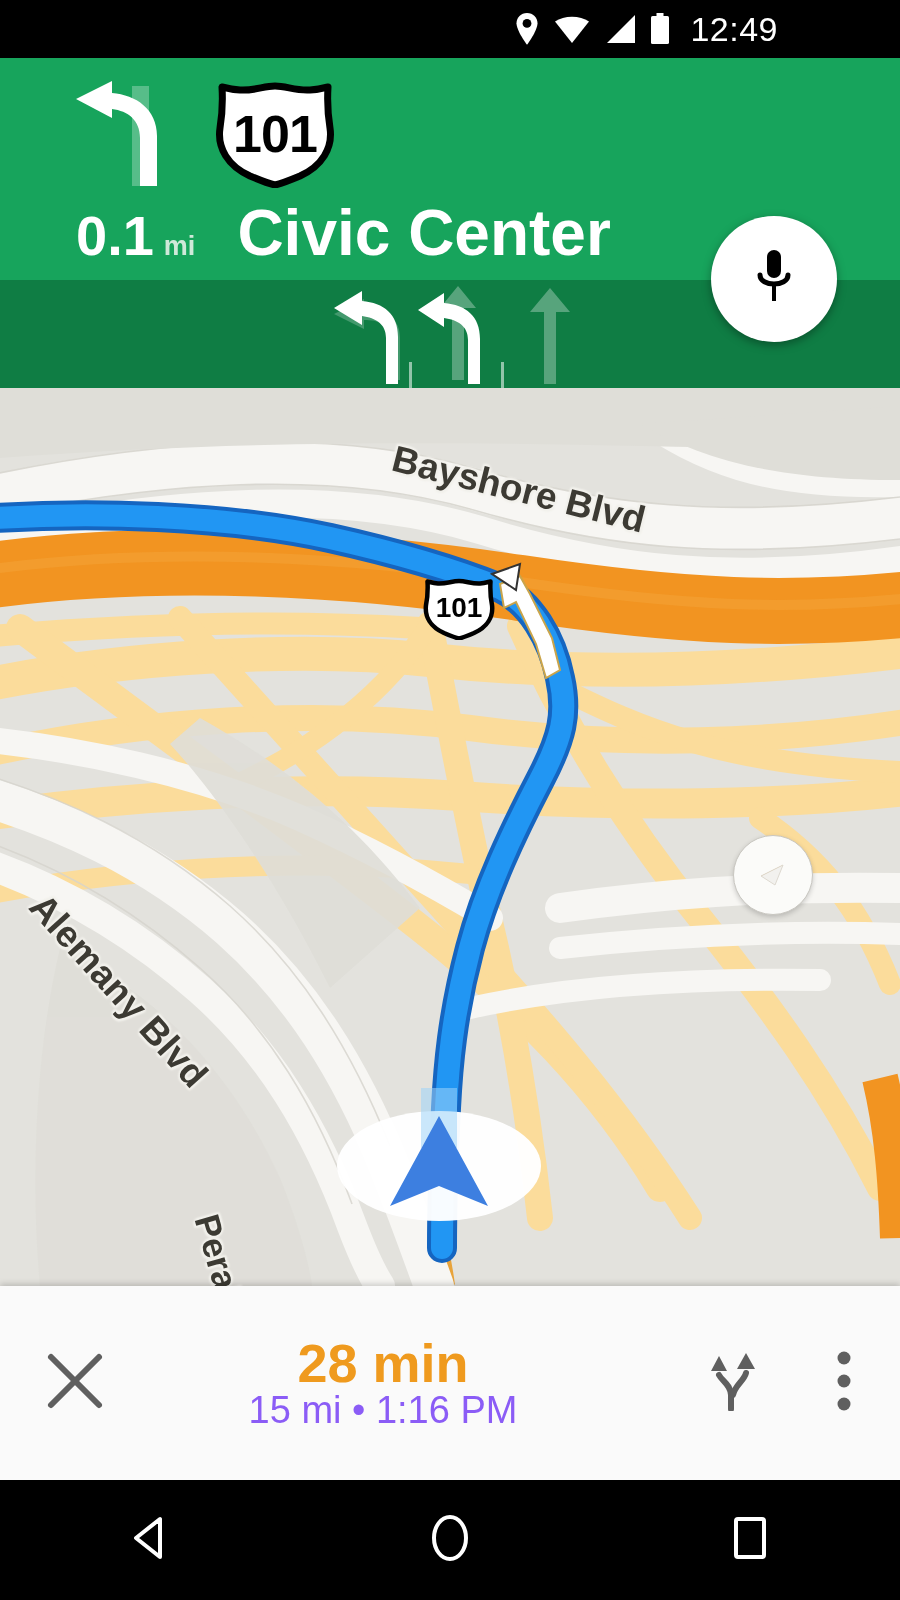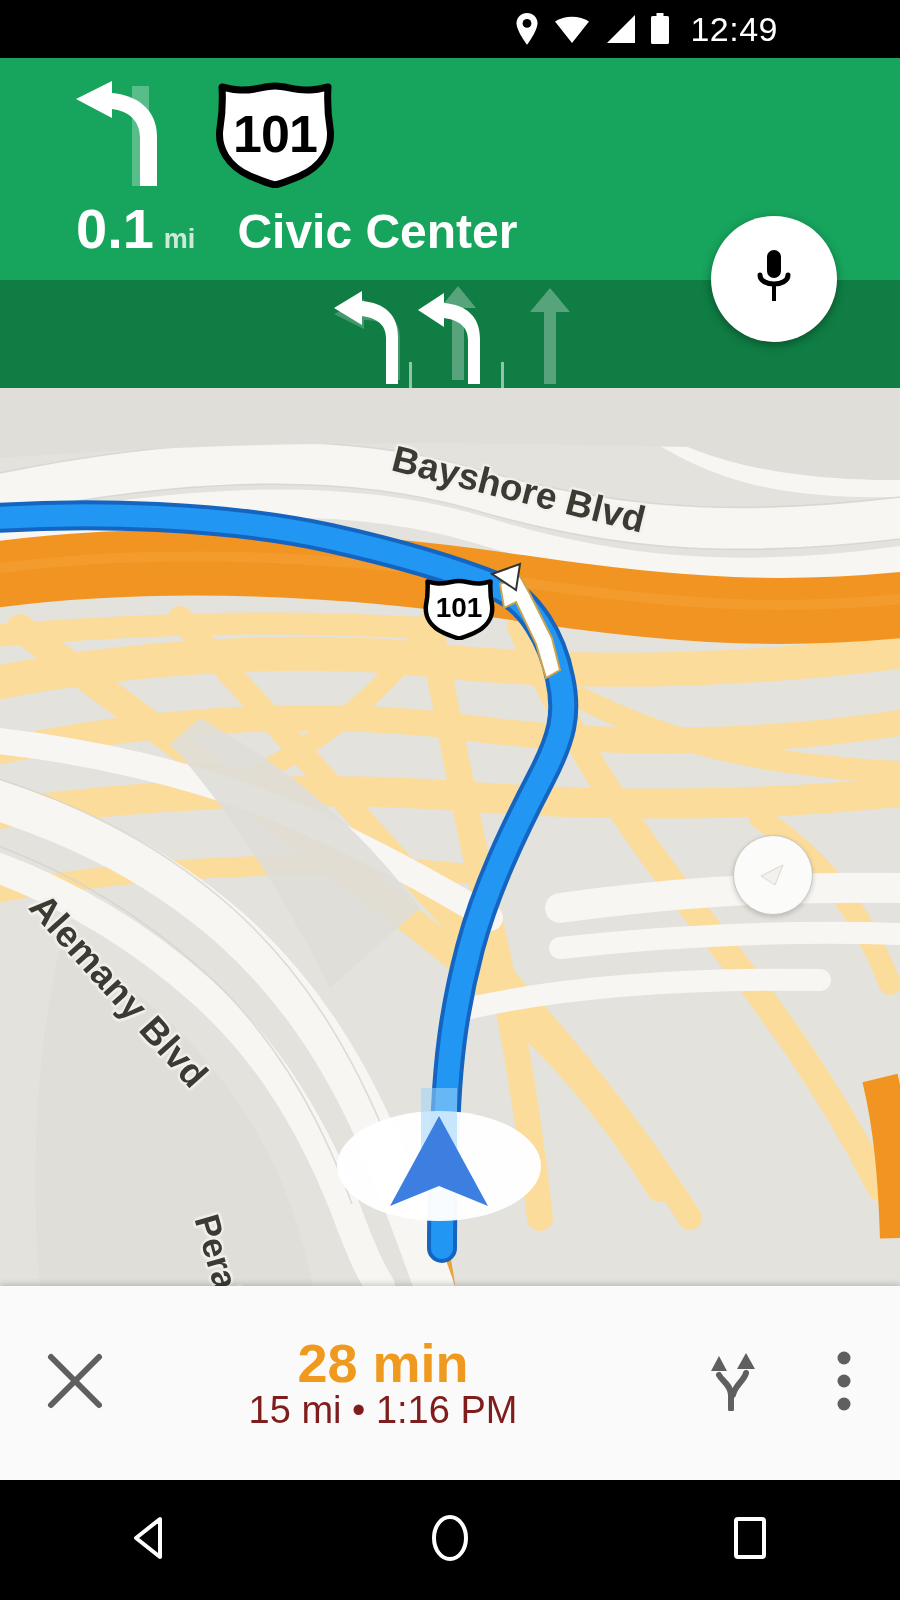--- a/index.html
+++ b/index.html
@@ -58,21 +58,21 @@
   }
   .dist-value {
     color:#ffffff; font-size:56px; font-weight:bold;
     font-family:"Liberation Sans", sans-serif;
   }
   .dist-unit {
     color:#cfe9d9; font-size:27px; font-weight:bold; margin-left:10px;
     font-family:"Liberation Sans", sans-serif;
   }
   .street-name {
-    color:#ffffff; font-size:48px; font-weight:bold; margin-left:42px;
+    color:#ffffff; font-size:64px; font-weight:bold; margin-left:42px;
     font-family:"Liberation Sans", sans-serif;
   }
 
   
   .lane-bar {
     position:absolute; top:280px; left:0; width:900px; height:108px;
     background:#0f7d44;
   }
   .lane-strip {
     position:absolute; left:320px; top:0; height:108px;
@@ -148,21 +148,21 @@
   }
   .eta-block {
     flex:1; display:flex; flex-direction:column; align-items:center; justify-content:center;
     padding-right:60px;
   }
   .eta-duration {
     font-size:54px; font-weight:bold; color:#ef9a1e;
     font-family:"Liberation Sans", sans-serif; line-height:1.05;
   }
   .eta-sub {
-    font-size:38px; color:#7f1d1d; 
+    font-size:38px; color:#8b5cf6; 
     font-family:"Liberation Sans", sans-serif; line-height:1.05;text-align:center;
   }
   .sheet-action {
     width:112px; height:194px; display:flex; align-items:center; justify-content:center;
   }
 
   
   .android-nav {
     position:absolute; top:1480px; left:0; width:900px; height:120px;
     background:#000; display:flex; align-items:center; justify-content:space-around;

